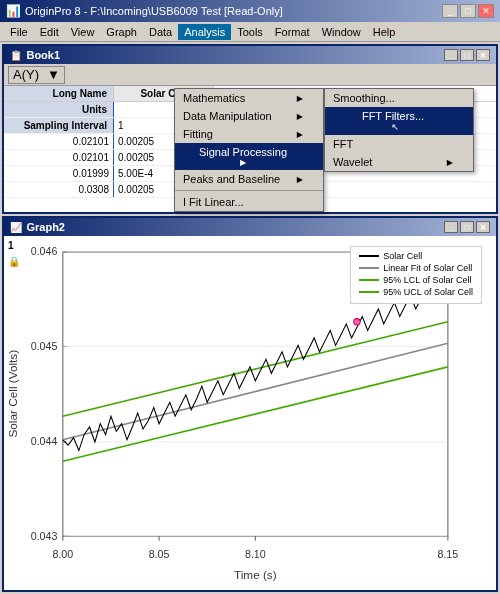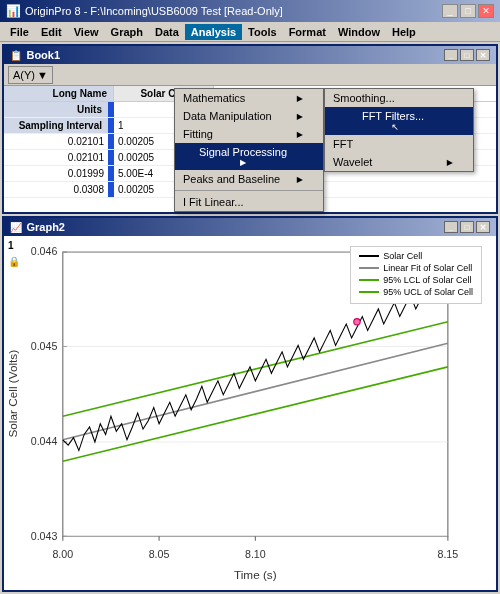--- a/index.html
+++ b/index.html
@@ -26,21 +26,20 @@
     }
 
     
     .menu-bar {
       background: #d4d0c8;
       display: flex;
       align-items: center;
       height: 20px;
       border-bottom: 1px solid #999;
       padding: 0 4px;
-      font-weight: bold;
     }
     .menu-item {
       padding: 2px 6px;
       cursor: pointer;
       font-size: 11px;
     }
     .menu-item:hover, .menu-item.active {
       background: #0a246a;
       color: white;
     }
@@ -87,23 +86,23 @@
       height: 22px;
       border-bottom: 1px solid #999;
       display: flex;
       align-items: center;
       padding: 1px 4px;
     }
     .toolbar-btn {
       background: #d4d0c8;
       border: 1px solid #888;
       padding: 1px 4px;
-      font-size: 11px;
+      font-size: 13px;
       cursor: pointer;
-      display: flex; align-items: center; gap: 2px;
+      display: flex; align-items: center; gap: 8px;
       height: 18px;
     }
 
     
     .spreadsheet {
       background: white;
     }
     .ss-header {
       display: grid;
       grid-template-columns: 110px 100px;
@@ -117,21 +116,21 @@
       text-align: center;
       font-weight: bold;
     }
     .ss-row {
       display: grid;
       grid-template-columns: 110px 100px;
       border-bottom: 1px solid #eee;
     }
     .ss-cell {
       padding: 2px 4px;
-      border-right: 6px solid #1d4ed8;
+      border-right: 1px solid #1d4ed8;
       font-size: 10px;
     }
     .ss-label {
       background: #d0d8e8;
       font-weight: bold;
       text-align: right;
       padding-right: 6px;
     }
 
     

